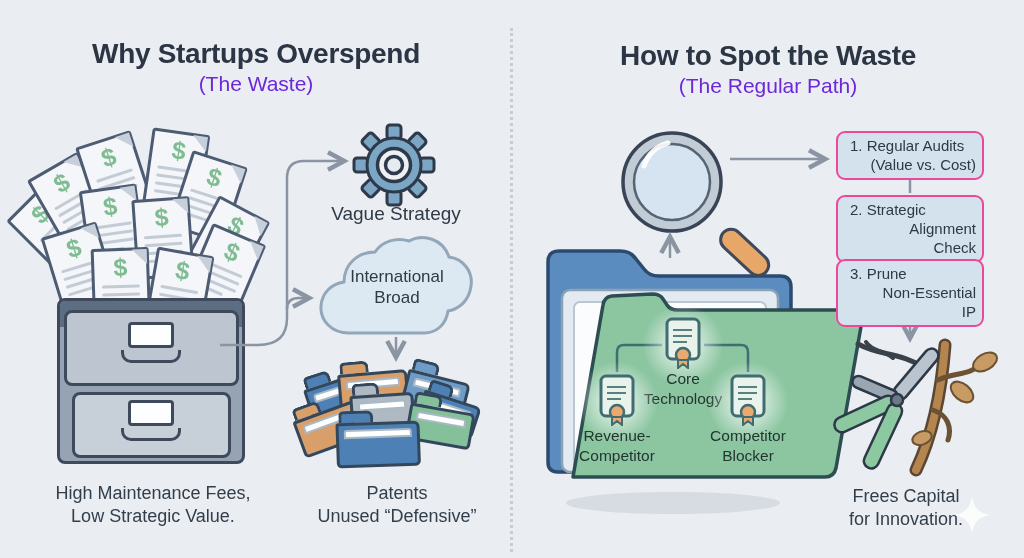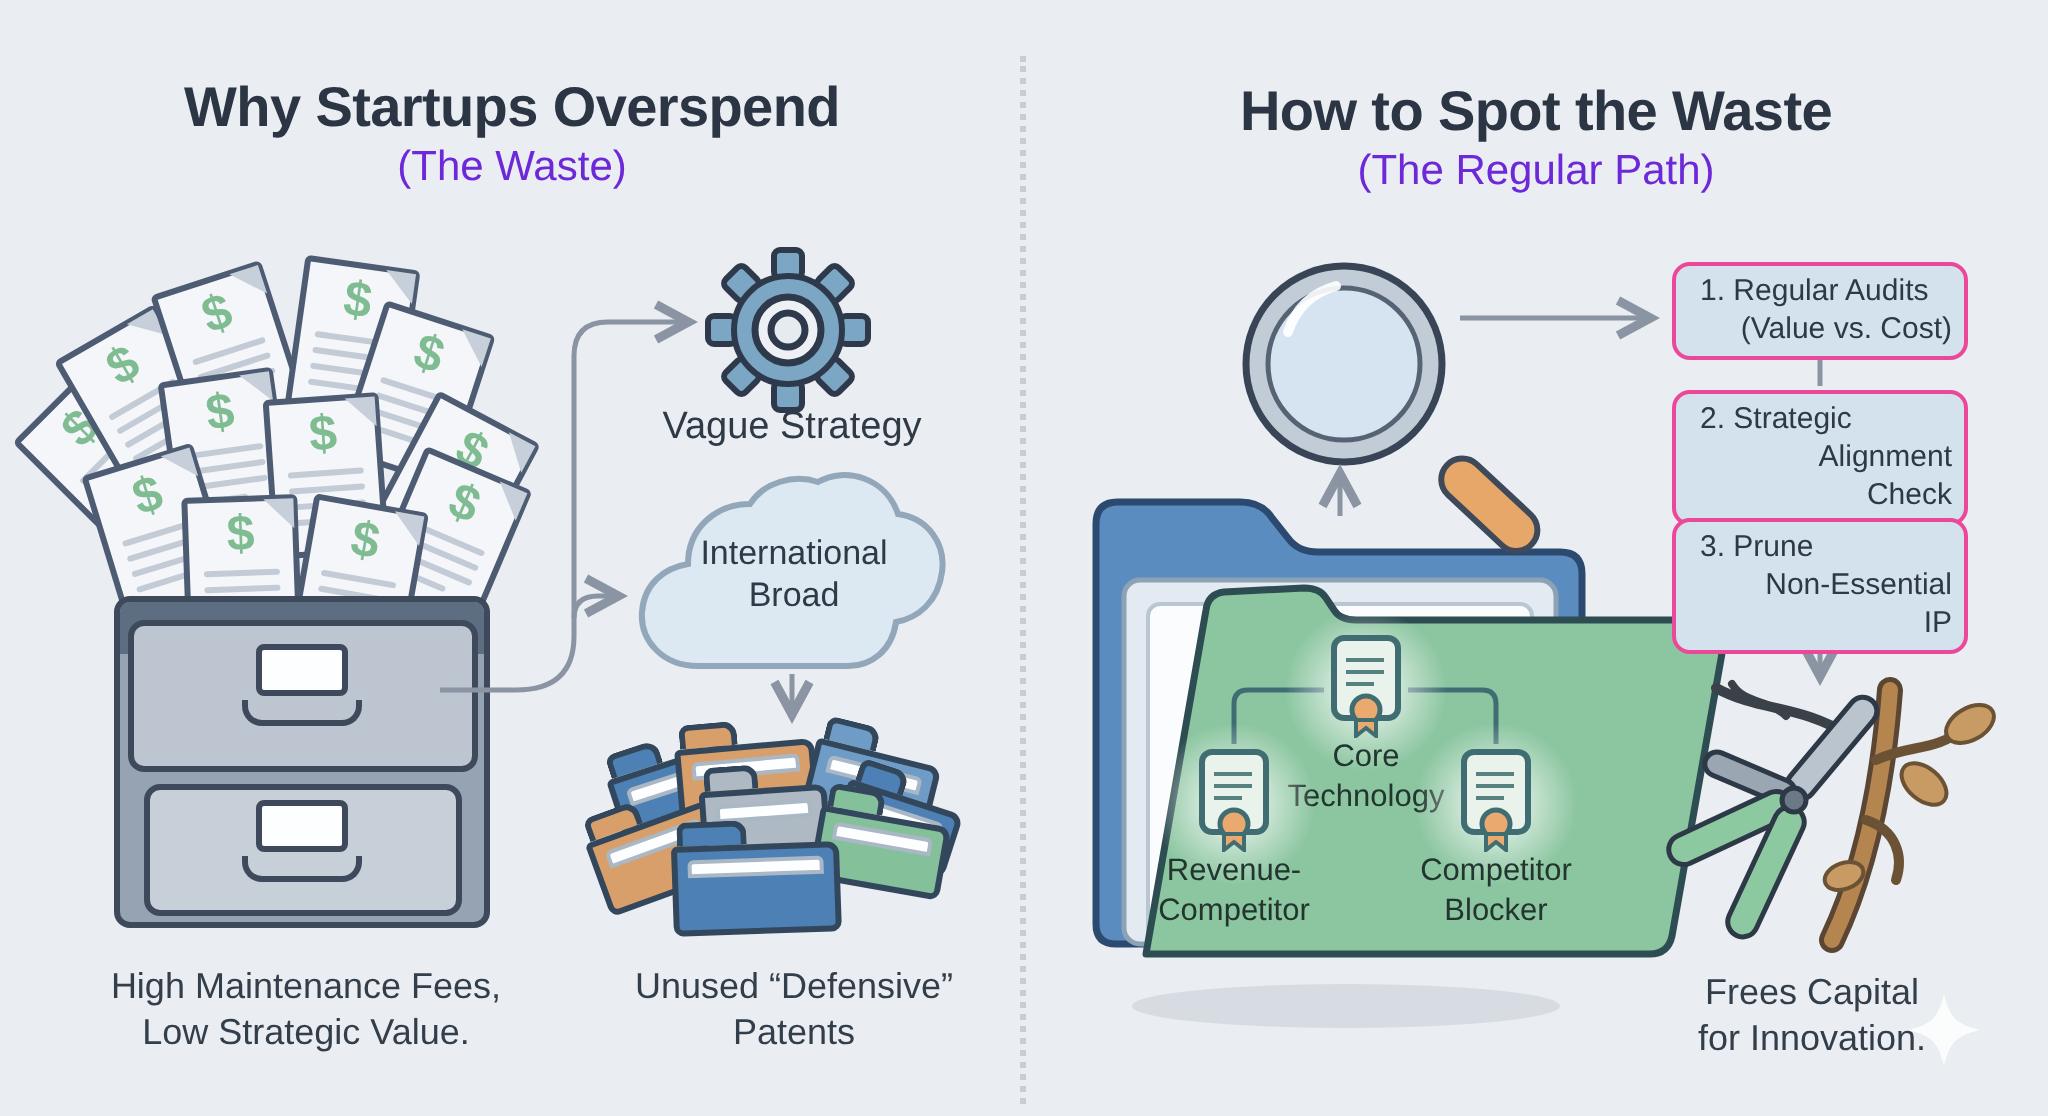--- a/index.html
+++ b/index.html
@@ -351,22 +351,22 @@
         </div>
       </div>
     </div>
 
   <div class="caption" style="left:23px; top:482px; width:260px;">
     <div>High Maintenance Fees,</div>
     <div>Low Strategic Value.</div>
   </div>
 
   <div class="caption" style="left:277px; top:482px; width:240px;">
+    <div>Patents</div>
     <div>Unused “Defensive”</div>
-    <div>Patents</div>
   </div>
 
   <div id="step1" class="step-box">
     <div class="l1">1. Regular Audits</div>
     <div class="l2">(Value vs. Cost)</div>
   </div>
   <div id="step2" class="step-box">
     <div class="l1">2. Strategic</div>
     <div class="l2">Alignment Check</div>
   </div>

